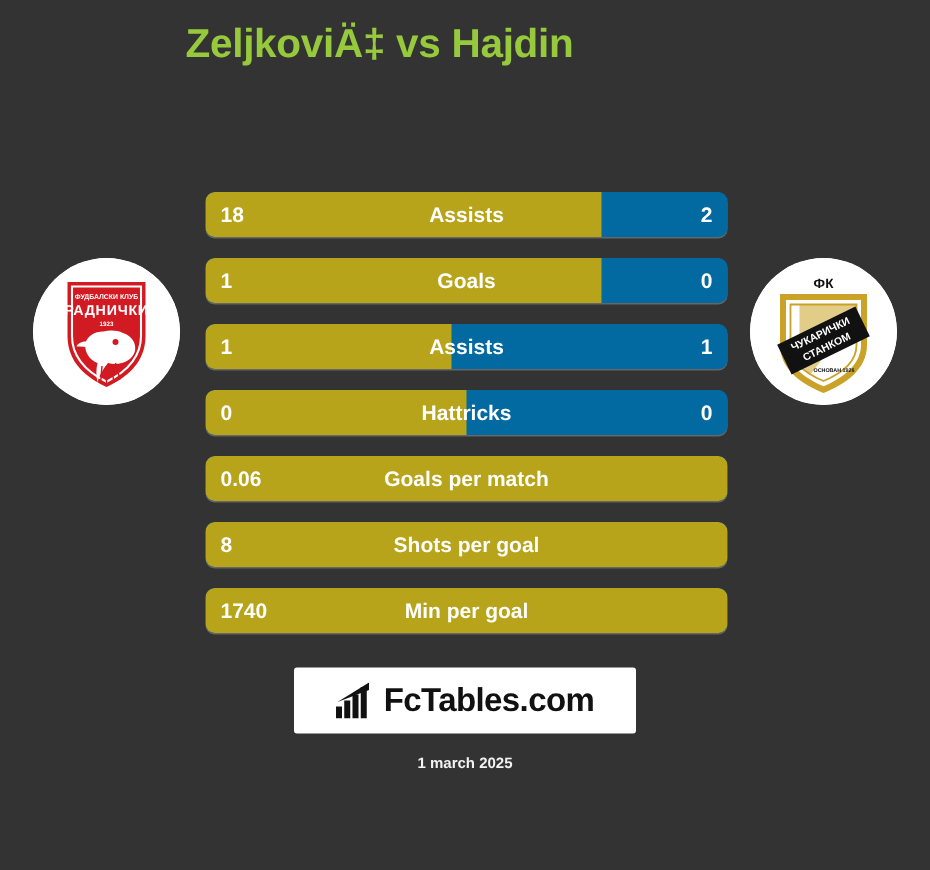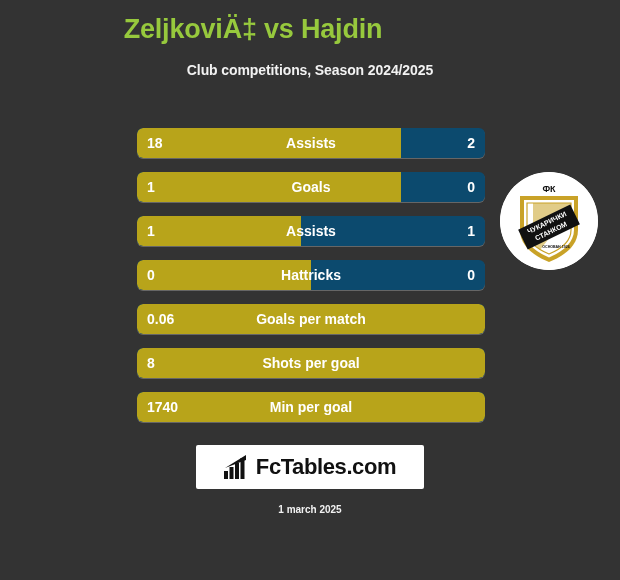--- a/index.html
+++ b/index.html
@@ -66,21 +66,21 @@
     left: 137px;
     top: 128px;
     width: 348px;
   }
   .bar-row {
     position: relative;
     height: 30px;
     margin-bottom: 14px;
     border-radius: 6px;
     overflow: hidden;
-    background: #0c4a6e;
+    background: #0369a1;
     box-shadow: 0 1px 0 rgba(255,255,255,0.25);
     padding-left: 39px;
   }
   .bar-fill {
     position: absolute;
     left: 0;
     top: 0;
     bottom: 0;
     background: #b8a41a;
     border-radius: 6px 0 0 6px;
@@ -140,22 +140,37 @@
     color: #f2f2f2;
   }
 </style>
 </head>
 <body>
 
 <div class="page">
 
   <div class="title">ZeljkoviÄ‡ vs Hajdin</div>
 
-  <div class="subtitle">Club competitions, Season 2024/2025</div>
-
+
+  <div class="crest crest-left">
+    <svg viewBox="0 0 98 98">
+      <circle cx="49" cy="49" r="49" fill="#ffffff"></circle>
+      <path d="M23 16 H75 V52 C75 70 62 80 49 86 C36 80 23 70 23 52 Z" fill="#d11a21"></path>
+      <path d="M26 19 H72 V52 C72 68 60 77 49 82.5 C38 77 26 68 26 52 Z" fill="none" stroke="#ffffff" stroke-width="1.4"></path>
+      <text x="49" y="27" font-family="'Liberation Sans',sans-serif" font-size="4.6" fill="#ffffff" text-anchor="middle" font-weight="bold">ФУДБАЛСКИ КЛУБ</text>
+      <text x="49" y="38" font-family="'Liberation Sans',sans-serif" font-size="9.5" fill="#ffffff" text-anchor="middle" font-weight="bold" letter-spacing="0.5">РАДНИЧКИ</text>
+      <text x="49" y="45.5" font-family="'Liberation Sans',sans-serif" font-size="4.2" fill="#ffffff" text-anchor="middle" font-weight="bold">1923</text>
+
+      <path d="M60 50 C66 52 69 57 68 62 C66 69 58 72 50 70 C46 75 44 79 43 83
+               C42 79 42 74 43 70 C38 68 34 63 35 57 C36 52 41 49 47 49 C51 48 56 48 60 50 Z" fill="#ffffff"></path>
+      <path d="M37 56 C33 55 30 57 29 59 C32 59 35 59 37 60 Z" fill="#ffffff"></path>
+      <circle cx="55" cy="56" r="2" fill="#d11a21"></circle>
+      <path d="M46 72 L45 84 M49 72 L49 84 M52 71 L54 83 M55 70 L58 81" stroke="#d11a21" stroke-width="1" fill="none"></path>
+    </svg>
+  </div>
 
   <div class="crest crest-right">
     <svg viewBox="0 0 98 98">
       <circle cx="49" cy="49" r="49" fill="#ffffff"></circle>
       <text x="49" y="20" font-family="'Liberation Sans',sans-serif" font-size="9" fill="#111111" text-anchor="middle" font-weight="bold">ФК</text>
       <path d="M20 24 H78 V58 C78 74 64 84 49 90 C34 84 20 74 20 58 Z" fill="#c9a227"></path>
       <path d="M24 28 H74 V58 C74 71 62 80 49 85.5 C36 80 24 71 24 58 Z" fill="#ffffff"></path>
       <path d="M27 31 H71 V58 C71 69 61 77 49 82 C37 77 27 69 27 58 Z" fill="none" stroke="#c9a227" stroke-width="1.2"></path>
       <path d="M33 31 L71 31 L71 38 L40 78 L33 70 Z" fill="#c9a227" opacity="0.55"></path>
       <g transform="rotate(-26 49 55)">

